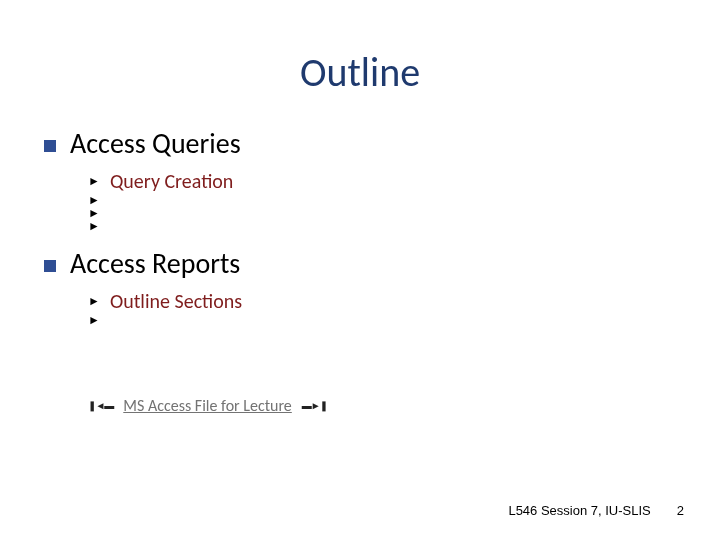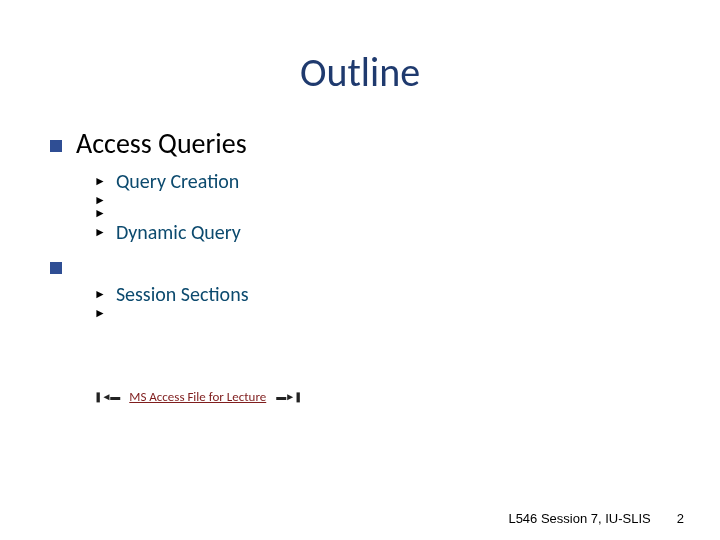--- a/index.html
+++ b/index.html
@@ -26,21 +26,21 @@
     left: 0;
     width: 720px;
     text-align: center;
     font-size: 40px;
     color: #1f3a6e;
     font-weight: 400;
   }
   .content {
     position: absolute;
     top: 120px;
-    left: 50px;
+    left: 44px;
     width: 620px;
   }
   .level1 {
     display: flex;
     align-items: center;
     margin-top: 6px;
     margin-bottom: 8px;
   }
   .level1 .bullet-square {
     width: 12px;
@@ -64,47 +64,47 @@
     margin: 1px 0;
   }
   .level2 .arrow {
     font-size: 12px;
     color: #000;
     margin-right: 10px;
     line-height: 1;
   }
   .level2 .text2 {
     font-size: 20px;
-    color: #0c4a6e;
+    color: #7f1d1d;
   }
   .link-row {
     display: flex;
     align-items: center;
     margin-left: 44px;
     margin-top: 70px;
   }
   .link-row .deco {
     font-size: 10px;
     color: #222;
     margin-right: 10px;
     letter-spacing: -1px;
   }
   .link-row .deco.right {
     margin-left: 10px;
     margin-right: 0;
   }
   .link-row .link {
-    font-size: 13px;
-    color: #7f1d1d;
+    font-size: 16px;
+    color: #737373;
     text-decoration: underline;
     cursor: pointer;
   }
   .footer {
     position: absolute;
-    bottom: 14px;
+    bottom: 22px;
     right: 28px;
     font-size: 13px;
     font-family: Arial, sans-serif;
     color: #000;
     display: flex;
     align-items: flex-start;
   }
   .footer .session {
     margin-right: 26px;
   }
@@ -131,31 +131,31 @@
         <span class="text2">Query Creation</span>
       </div>
       <div class="level2">
         <span class="arrow">►</span>
       </div>
       <div class="level2">
         <span class="arrow">►</span>
       </div>
       <div class="level2">
         <span class="arrow">►</span>
-        <span class="text2">Dynamic Query</span>
       </div>
     </div>
 
     <div class="level1">
       <div class="bullet-square"></div>
+      <div class="text1">Access Reports</div>
     </div>
     <div class="sub">
       <div class="level2">
         <span class="arrow">►</span>
-        <span class="text2">Session Sections</span>
+        <span class="text2">Outline Sections</span>
       </div>
       <div class="level2">
         <span class="arrow">►</span>
       </div>
     </div>
 
     <div class="link-row">
       <span class="deco">❚◄▬</span>
       <span class="link">MS Access File for Lecture</span>
       <span class="deco right">▬►❚</span>

